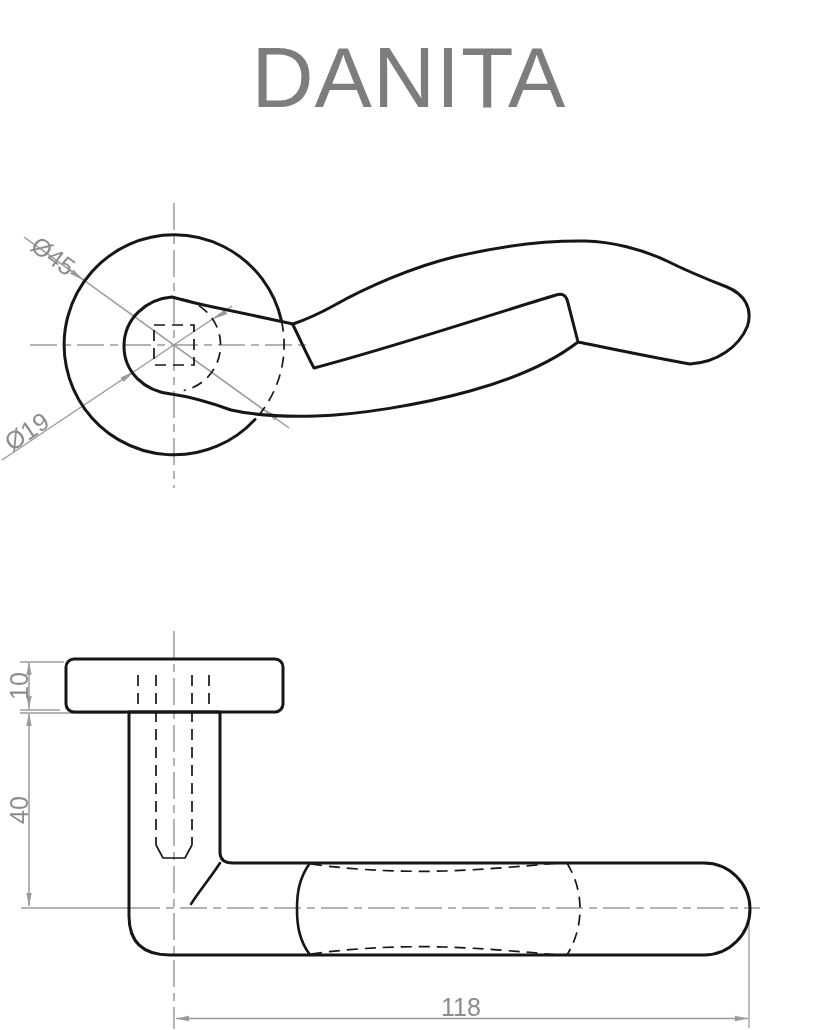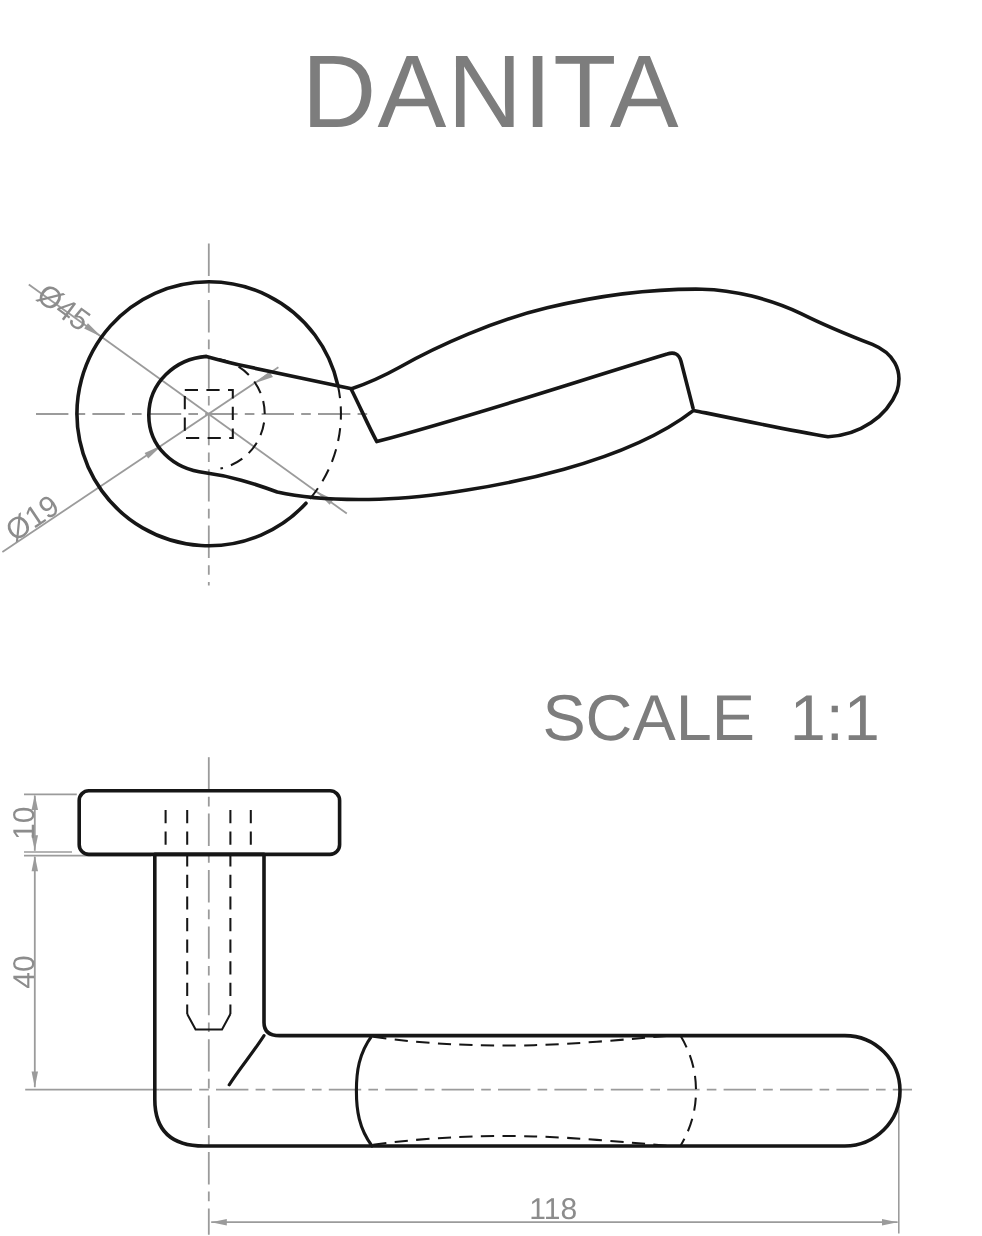--- a/index.html
+++ b/index.html
@@ -35,21 +35,20 @@
   .arr{fill:var(--dim);stroke:none;}
   .dimtext{fill:var(--dimtext);font-family:"Liberation Sans",sans-serif;font-size:25px;}
 </style>
 </head>
 <body>
 
 <div id="canvas">
 
   <div class="title">DANITA</div>
 
-  <div class="scale-label">SCALE 1:1</div>
 
   <svg width="818" height="1030" viewBox="0 0 818 1030">
 
     <g>
 
       <path class="cl" d="M 174 203 V 488"></path>
       <path class="cl" d="M 30 345 H 310"></path>
 
       <path class="dim" d="M 24 237 L 289 428"></path>
       <polygon class="arr" points="84.7,280.9 70.1,273.8 73.3,269.4"></polygon>

